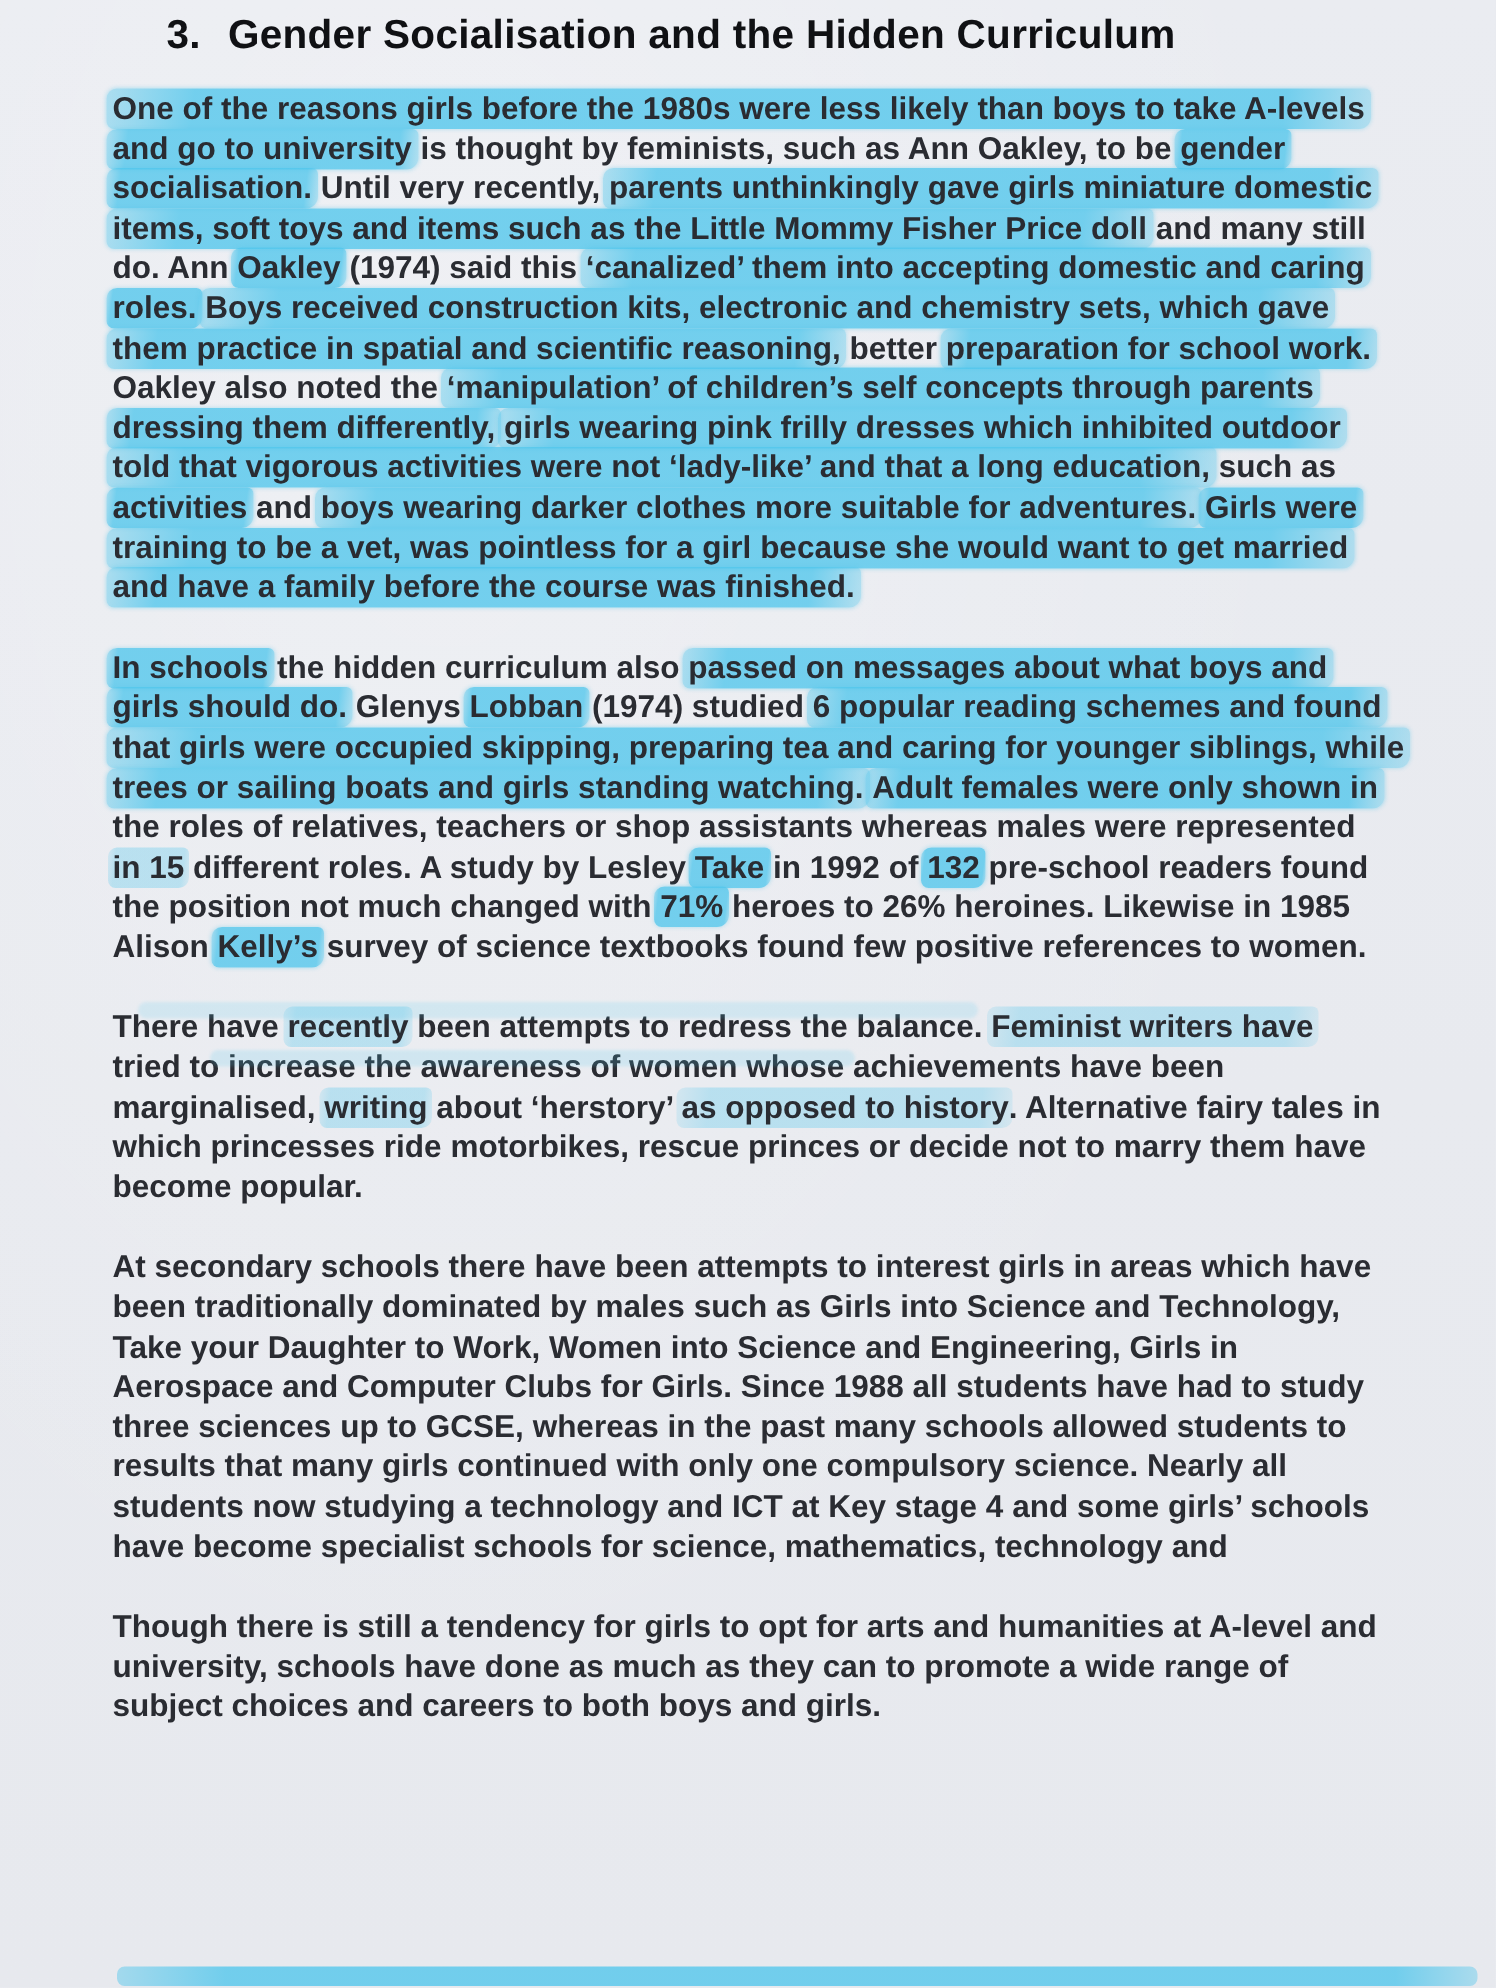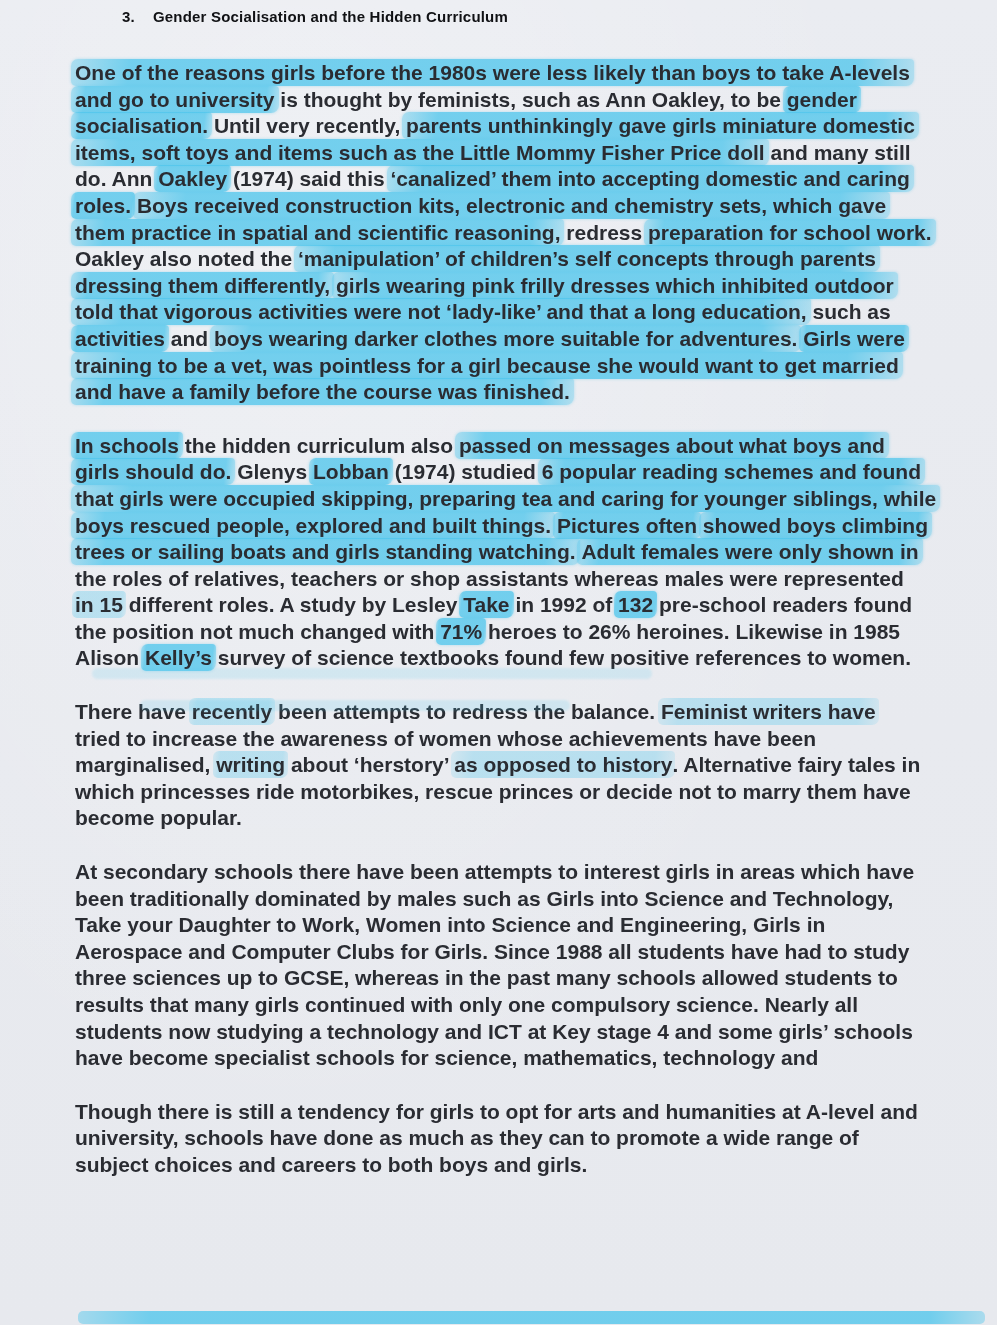--- a/index.html
+++ b/index.html
@@ -10,22 +10,22 @@
     font-family: "Liberation Sans", sans-serif;
     position: relative;
   }
   .page {
     position: absolute; inset: 0;
     background:
       radial-gradient(ellipse at 30% 20%, rgba(255,255,255,0.25), rgba(255,255,255,0) 60%),
       linear-gradient(180deg, #eaecf1 0%, #e8eaef 55%, #e7e9ee 100%);
   }
   .heading {
-    position: absolute; left: 122px; top: 8px;
-    font-size: 15px; font-weight: bold; color: #101114;
+    position: absolute; left: 111px; top: 8px;
+    font-size: 27px; font-weight: bold; color: #101114;
     letter-spacing: 0.2px; white-space: nowrap;
   }
   .heading .num { margin-right: 18px; }
   .doc-body {
     position: absolute; left: 75px; top: 60px; width: 880px;
     font-size: 21px; line-height: 26.6px; color: var(--ink, #2a2c32);
   }
   .paragraph { margin: 0 0 27px 0; font-weight: bold; }
   .line { white-space: nowrap; }
   .plain { background: transparent; }
@@ -74,33 +74,32 @@
   </div>
 
   <div class="doc-body">
       <div class="paragraph">
         <div class="line"><span class="hl">One of the reasons girls before the 1980s were less likely than boys to take A-levels</span></div>
         <div class="line"><span class="hl">and go to university</span><span class="plain"> is thought by feminists, such as Ann Oakley, to be </span><span class="hl">gender</span></div>
         <div class="line"><span class="hl">socialisation.</span><span class="plain"> Until very recently, </span><span class="hl">parents unthinkingly gave girls miniature domestic</span></div>
         <div class="line"><span class="hl">items, soft toys and items such as the Little Mommy Fisher Price doll</span><span class="plain"> and many still</span></div>
         <div class="line"><span class="plain">do. Ann </span><span class="hl">Oakley</span><span class="plain"> (1974) said this </span><span class="hl">‘canalized’ them into accepting domestic and caring</span></div>
         <div class="line"><span class="hl">roles.</span><span class="plain"> </span><span class="hl">Boys received construction kits, electronic and chemistry sets, which gave</span></div>
-        <div class="line"><span class="hl">them practice in spatial and scientific reasoning,</span><span class="plain"> redress </span><span class="hl">preparation for school work.</span></div>
+        <div class="line"><span class="hl">them practice in spatial and scientific reasoning,</span><span class="plain"> better </span><span class="hl">preparation for school work.</span></div>
         <div class="line"><span class="plain">Oakley also noted the </span><span class="hl">‘manipulation’ of children’s self concepts through parents</span></div>
         <div class="line"><span class="hl">dressing them differently,</span><span class="plain"> </span><span class="hl">girls wearing pink frilly dresses which inhibited outdoor</span></div>
         <div class="line"><span class="hl">told that vigorous activities were not ‘lady-like’ and that a long education,</span><span class="plain"> such as</span></div>
         <div class="line"><span class="hl">activities</span><span class="plain"> and </span><span class="hl">boys wearing darker clothes more suitable for adventures.</span><span class="plain"> </span><span class="hl">Girls were</span></div>
         <div class="line"><span class="hl">training to be a vet, was pointless for a girl because she would want to get married</span></div>
         <div class="line"><span class="hl">and have a family before the course was finished.</span></div>
       </div>
       <div class="paragraph">
         <div class="line"><span class="hl">In schools</span><span class="plain"> the hidden curriculum also </span><span class="hl">passed on messages about what boys and</span></div>
         <div class="line"><span class="hl">girls should do.</span><span class="plain"> Glenys </span><span class="hl">Lobban</span><span class="plain"> (1974) studied </span><span class="hl">6 popular reading schemes and found</span></div>
         <div class="line"><span class="hl">that girls were occupied skipping, preparing tea and caring for younger siblings, while</span></div>
-        <div class="line"><span class="hl">boys rescued people, explored and built things.</span><span class="plain"> </span><span class="hl">Pictures often</span><span class="plain"> </span><span class="hl">showed boys climbing</span></div>
         <div class="line"><span class="hl">trees or sailing boats and girls standing watching.</span><span class="plain"> </span><span class="hl">Adult females were only shown in</span></div>
         <div class="line"><span class="plain">the roles of relatives, teachers or shop assistants whereas males were represented</span></div>
         <div class="line"><span class="hl-light">in 15</span><span class="plain"> different roles. A study by Lesley </span><span class="hl">Take</span><span class="plain"> in 1992 of </span><span class="hl">132</span><span class="plain"> pre-school readers found</span></div>
         <div class="line"><span class="plain">the position not much changed with </span><span class="hl">71%</span><span class="plain"> heroes to 26% heroines. Likewise in 1985</span></div>
         <div class="line"><span class="plain">Alison </span><span class="hl">Kelly’s</span><span class="plain"> survey of science textbooks found few positive references to women.</span></div>
       </div>
       <div class="paragraph">
         <div class="line"><span class="plain">There have </span><span class="hl-light">recently</span><span class="plain"> been attempts to redress the balance. </span><span class="hl-light">Feminist writers have</span></div>
         <div class="line"><span class="plain">tried to increase the awareness of women whose achievements have been</span></div>
         <div class="line"><span class="plain">marginalised, </span><span class="hl-light">writing</span><span class="plain"> about ‘herstory’ </span><span class="hl-light">as opposed to history</span><span class="plain">. Alternative fairy tales in</span></div>

